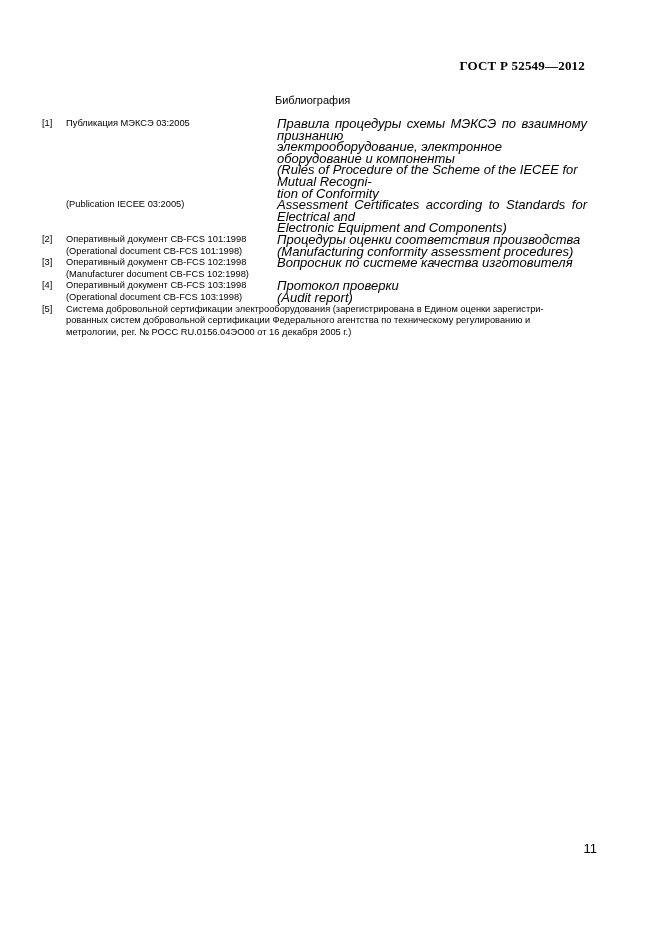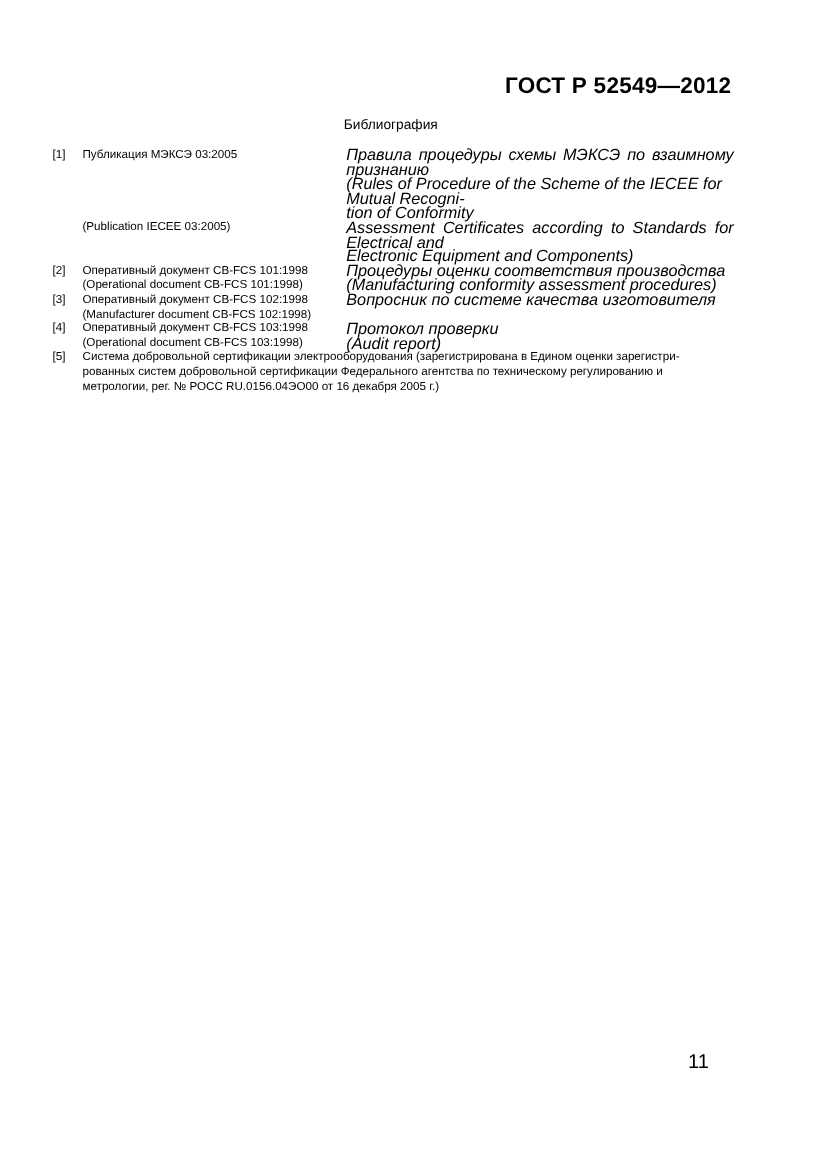--- a/index.html
+++ b/index.html
@@ -19,24 +19,25 @@
     position: absolute;
     left: 0;
     top: 0;
     width: 661px;
     height: 935px;
   }
   .header-std {
     position: absolute;
     right: 76px;
     top: 58px;
-    font-size: 18px;
+    font-size: 13px;
     font-weight: bold;
     letter-spacing: 0.2px;
     white-space: nowrap;
+    font-family: Liberation Serif, serif;
   }
   .doc-title {
     position: absolute;
     left: 275px;
     top: 94px;
     font-size: 11px;
     font-weight: normal;
   }
   .biblio {
     position: absolute;
@@ -81,23 +82,23 @@
   }
   .wide-col {
     flex: 1 1 auto;
     font-size: 9.3px;
     line-height: 11.6px;
     text-align: justify;
     text-align-last: left;
   }
   .page-number {
     position: absolute;
-    right: 94px;
+    right: 64px;
     top: 841px;
-    font-size: 16px;
+    font-size: 13px;
   }
 </style>
 </head>
 <body>
 
 <div class="page">
 
   <div class="header-std">ГОСТ Р 52549—2012</div>
 
   <div class="doc-title">Библиография</div>
@@ -106,20 +107,25 @@
 
     <div class="entry">
       <div class="row">
         <div class="num">[1]</div>
         <div class="left-col">Публикация МЭКСЭ 03:2005</div>
         <div class="right-col justify">Правила процедуры схемы МЭКСЭ по взаимному признанию</div>
       </div>
       <div class="row">
         <div class="num"></div>
         <div class="left-col"></div>
+        <div class="right-col">электрооборудование, электронное оборудование и компоненты</div>
+      </div>
+      <div class="row">
+        <div class="num"></div>
+        <div class="left-col"></div>
         <div class="right-col">(Rules of Procedure of the Scheme of the IECEE for Mutual Recogni-</div>
       </div>
       <div class="row">
         <div class="num"></div>
         <div class="left-col"></div>
         <div class="right-col">tion of Conformity</div>
       </div>
       <div class="row">
         <div class="num"></div>
         <div class="left-col">(Publication IECEE 03:2005)</div>

